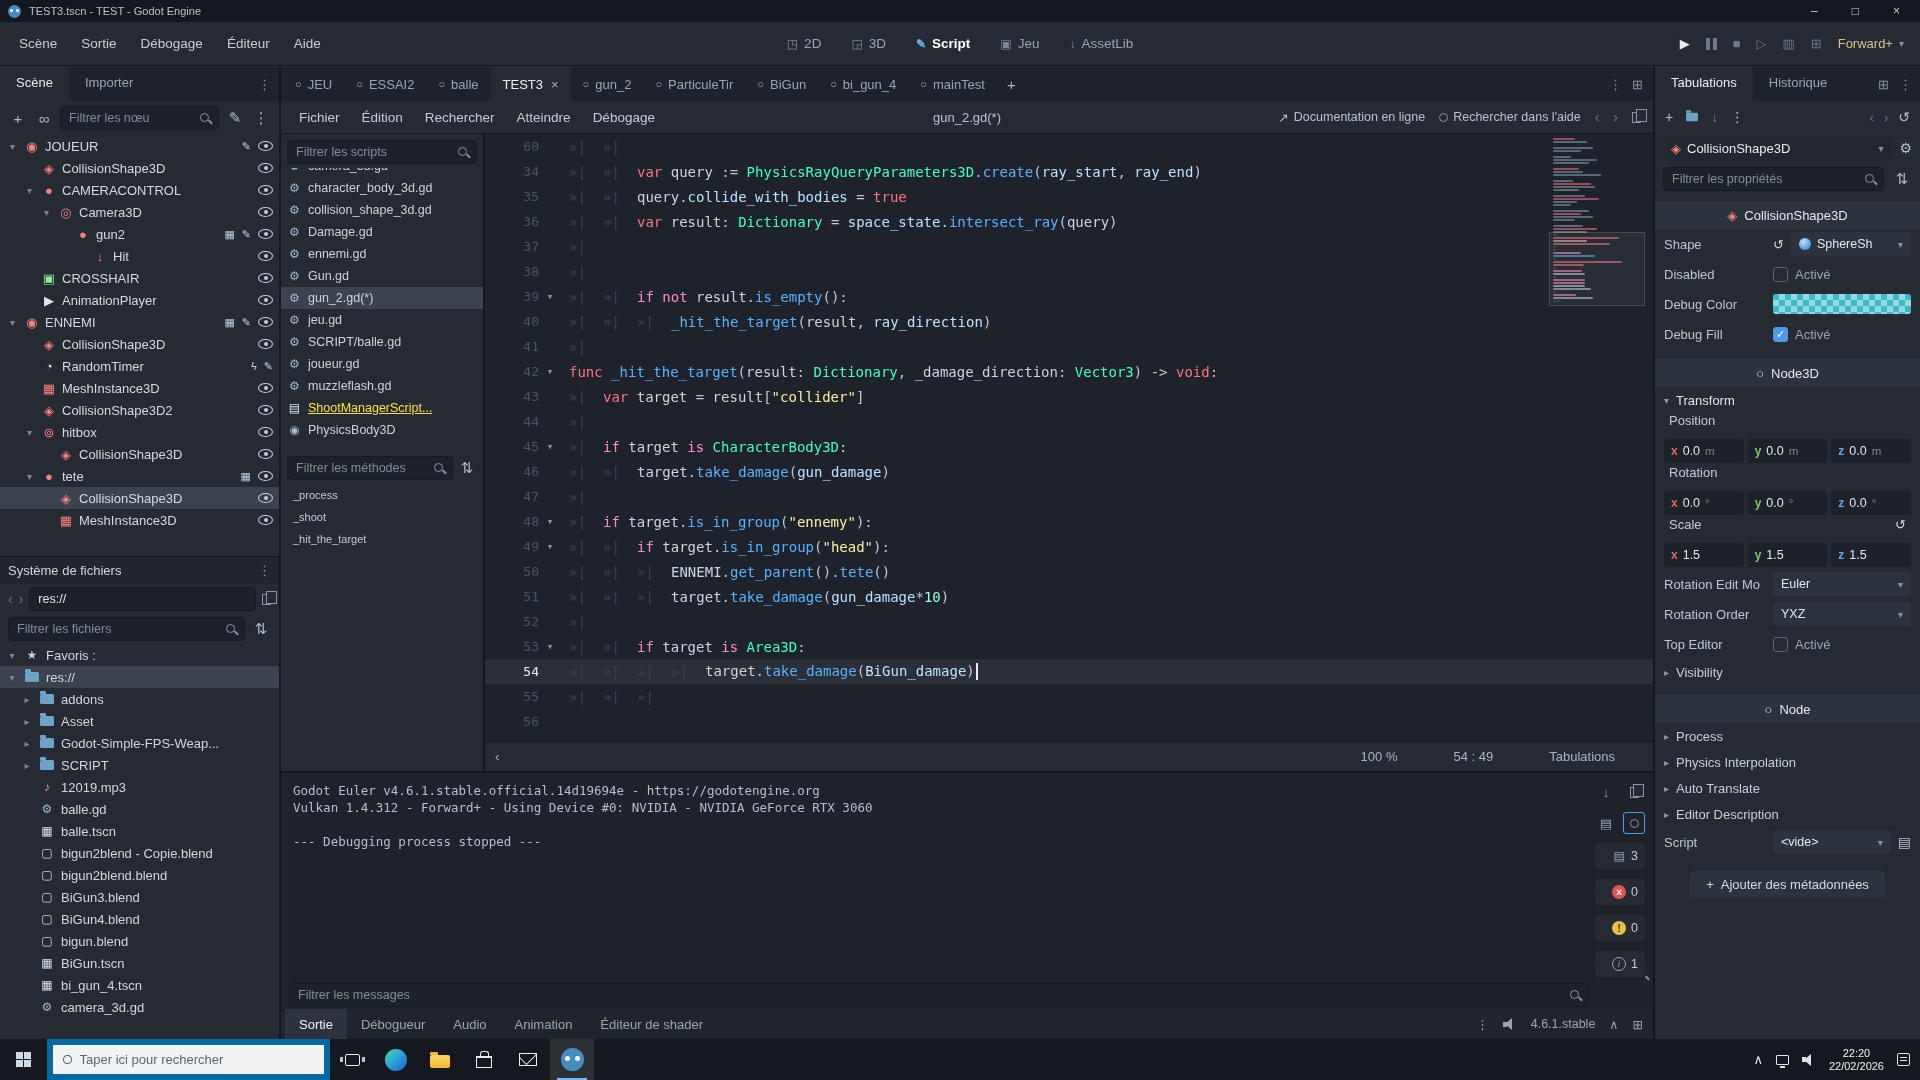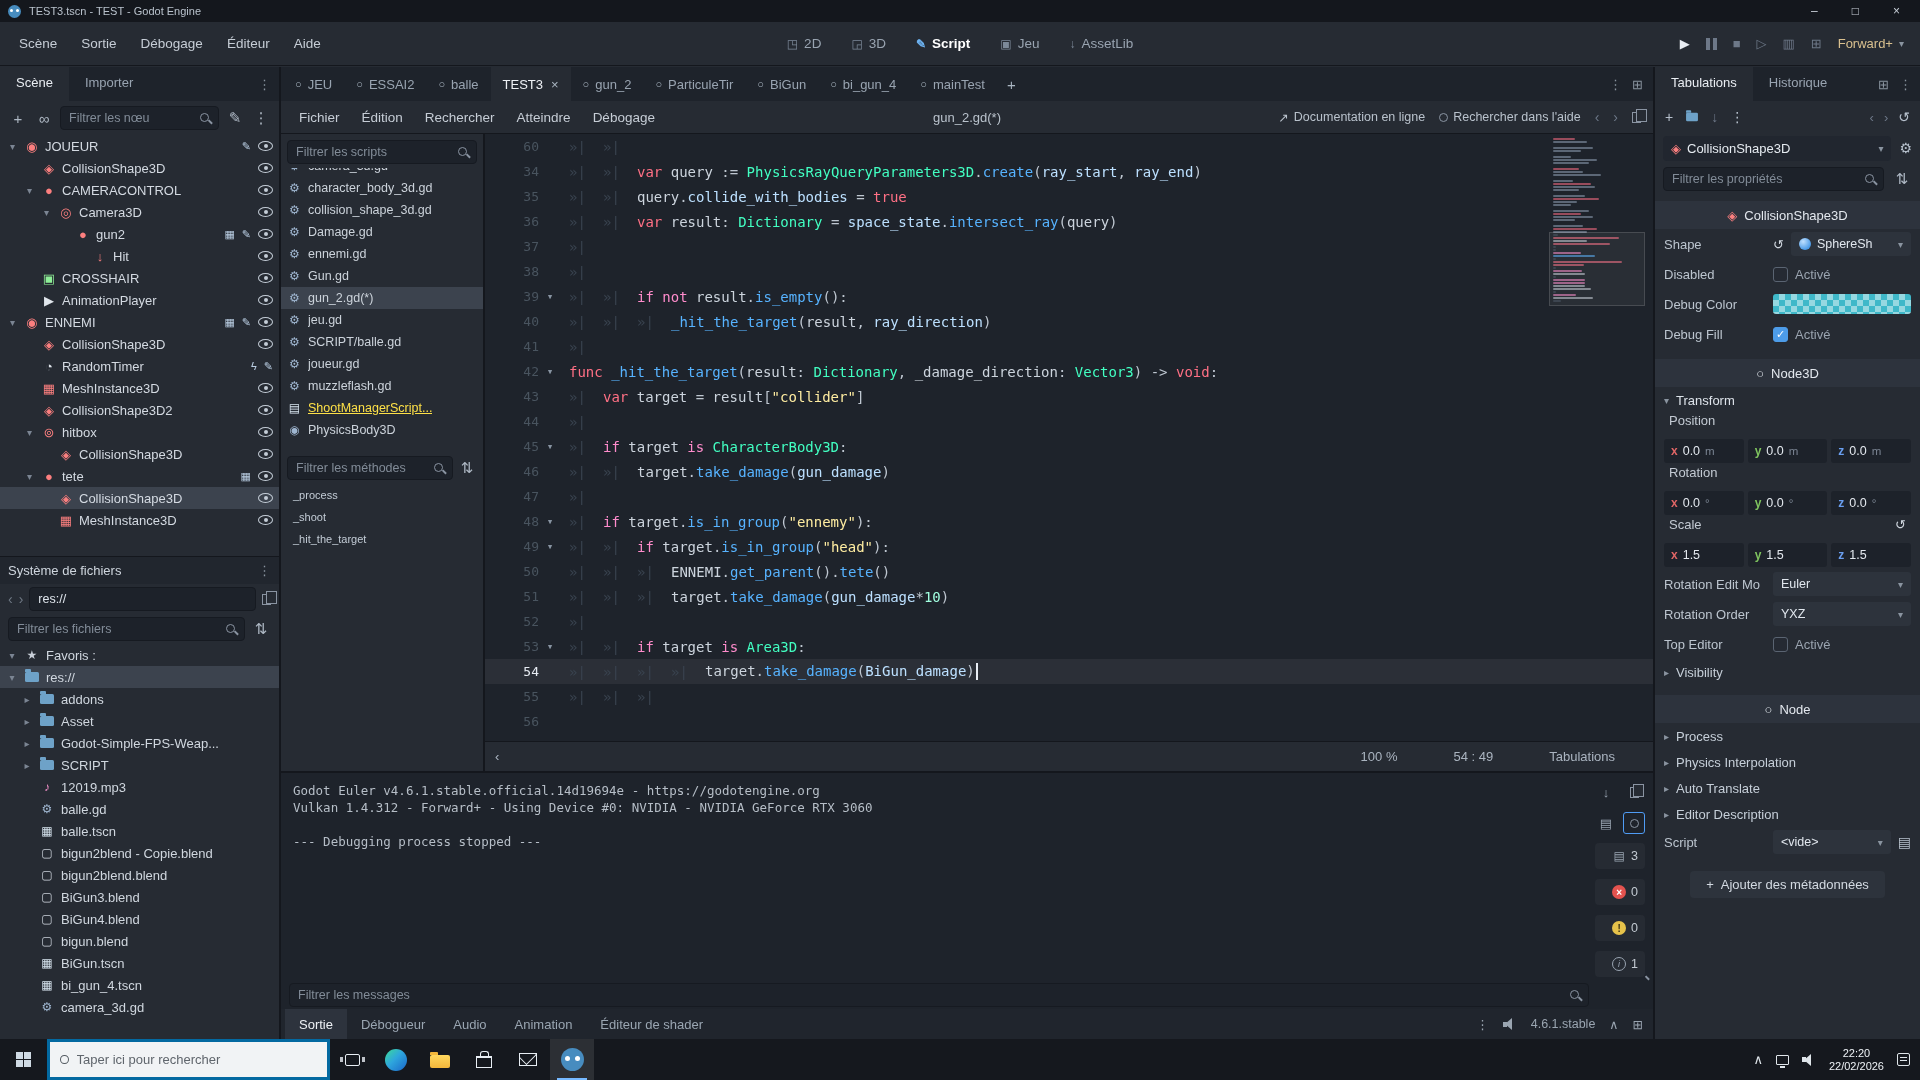--- a/index.html
+++ b/index.html
@@ -176,21 +176,21 @@
 .ax.x{color:#e06666}.ax.y{color:#7fc45f}.ax.z{color:#6a9ff0}
 .vval{font-size:12.5px;color:#e3e8ee}
 .vunit{font-size:11.5px;color:#76markdown;color:#7b8593}
 .isec{height:26px;display:flex;align-items:center;gap:7px;padding:0 9px;color:#c6cfd9;font-size:13px}
 .imeta{margin:14px auto 0 auto;width:max-content;padding:6px 16px;background:#2d333c;border-radius:4px;display:flex;gap:7px;align-items:center;font-size:13px;color:#d3dae2}
 
 .taskbar{position:absolute;bottom:0;left:0;right:0;height:41px;background:#15181e;display:flex;align-items:stretch}
 .tb-start{width:47px;display:flex;align-items:center;justify-content:center}
 .i-win{display:grid;grid-template-columns:7px 7px;grid-template-rows:7px 7px;gap:1.5px}
 .i-win span{background:#cfdae4}
-.tb-search{width:283px;background:#f1f3f5;display:flex;align-items:center;gap:8px;padding:0 10px;border:3px solid #0369a1}
+.tb-search{width:283px;background:#f1f3f5;display:flex;align-items:center;gap:8px;padding:0 10px;border:6px solid #0369a1}
 .tb-search .mag{position:static;border-color:#555c63}
 .tb-search .mag::after{background:#555c63}
 .tb-search input{border:none;outline:none;background:transparent;font-size:13px;color:#444a50;width:100%;font-family:"Liberation Sans",sans-serif}
 .tb-search input::placeholder{color:#5f656c}
 .tb-slot{width:44px;display:flex;align-items:center;justify-content:center;position:relative}
 .tb-slot.active{background:rgba(255,255,255,.1)}
 .tb-slot.active::after{content:"";position:absolute;bottom:0;left:7px;right:7px;height:2px;background:#76b9ff}
 .i-tv{width:15px;height:12px;border:1.5px solid #e8eef4;border-radius:2px;position:relative}
 .i-tv::before{content:"";position:absolute;left:-6px;top:2px;width:3px;height:5px;background:#e8eef4;opacity:.8}
 .i-tv::after{content:"";position:absolute;right:-6px;top:2px;width:3px;height:5px;background:#e8eef4;opacity:.8}

